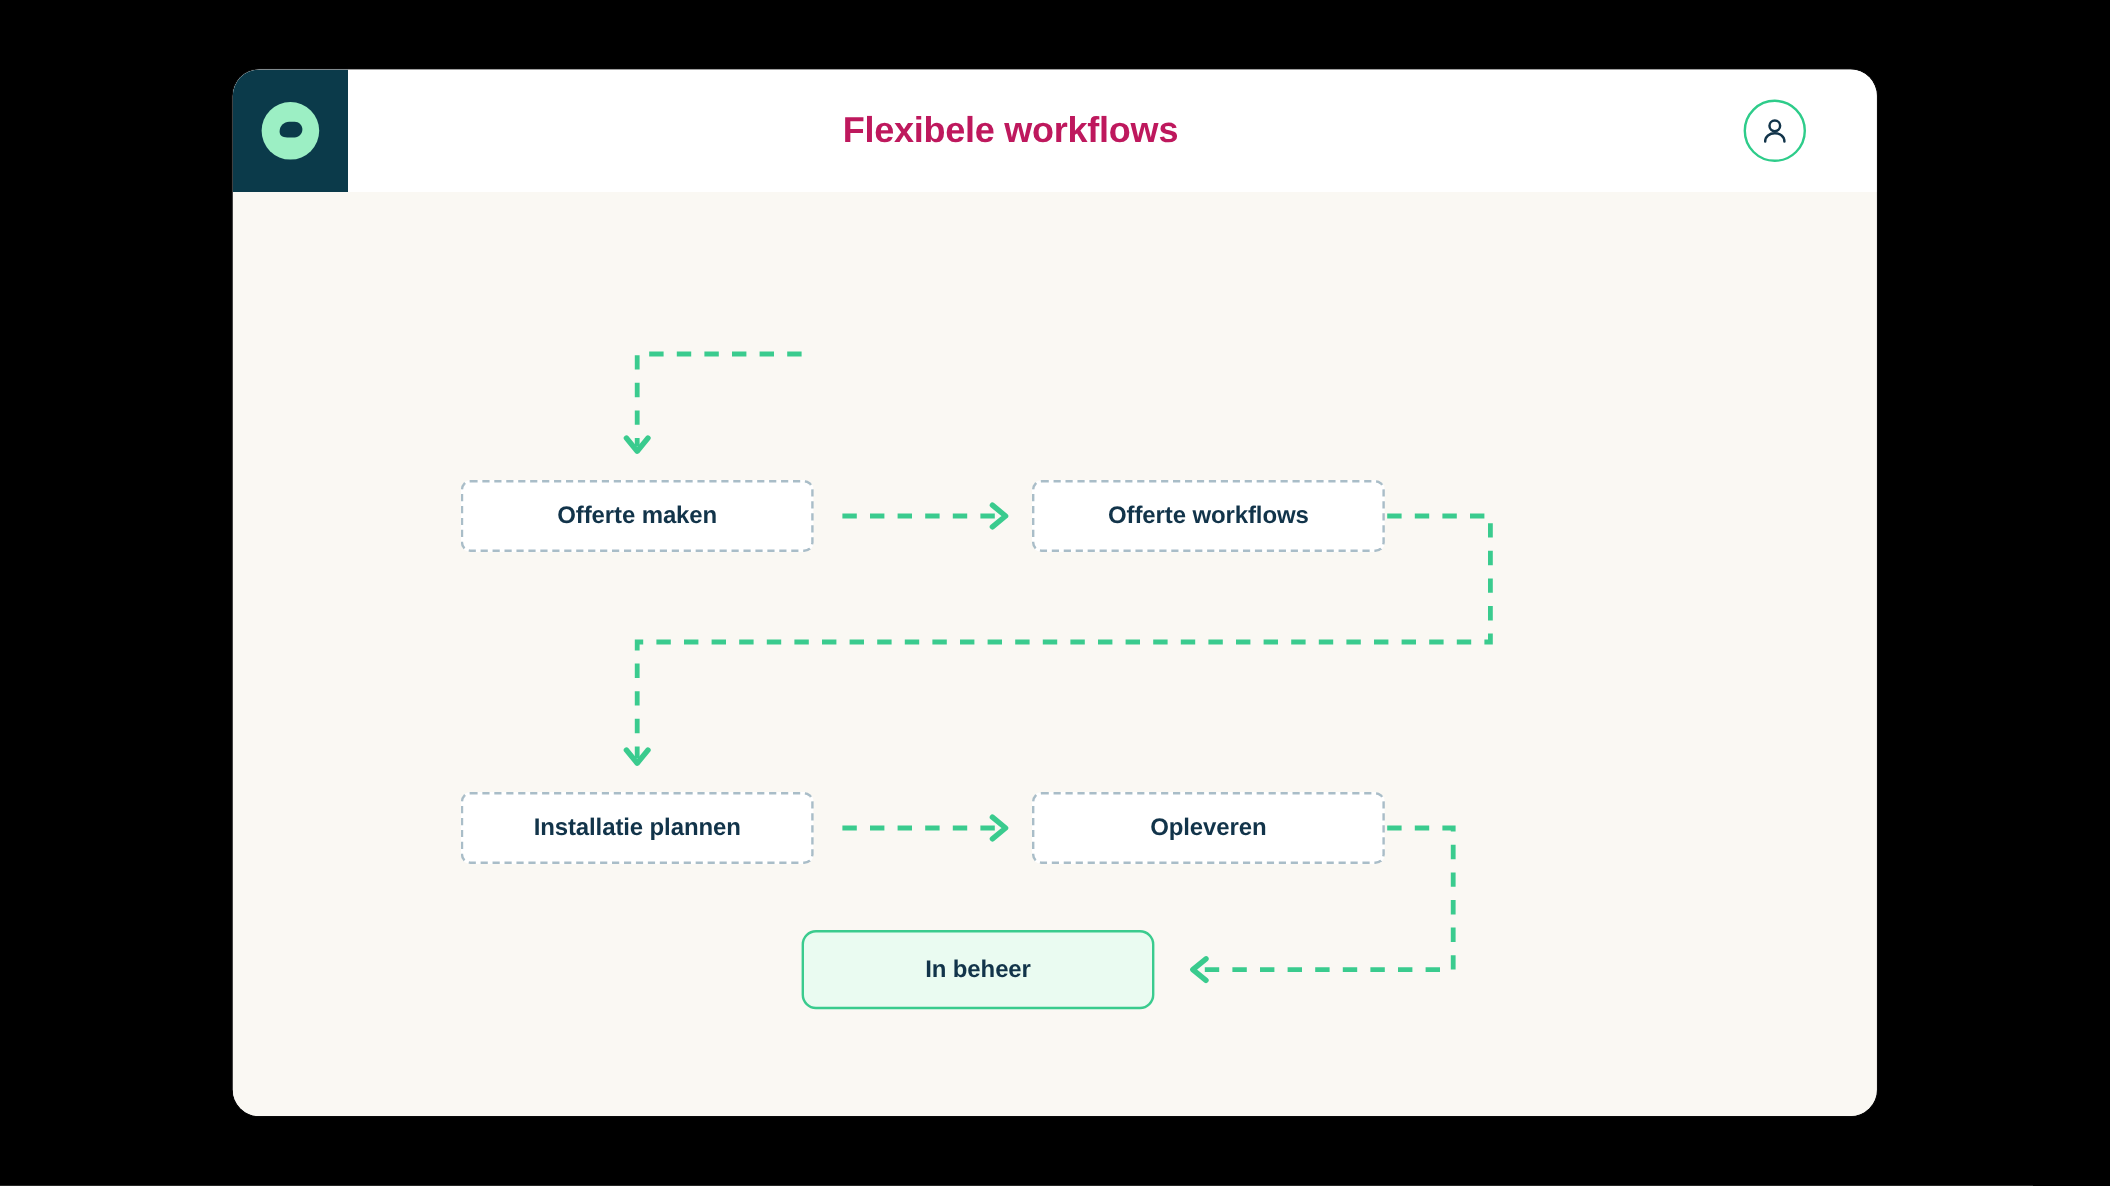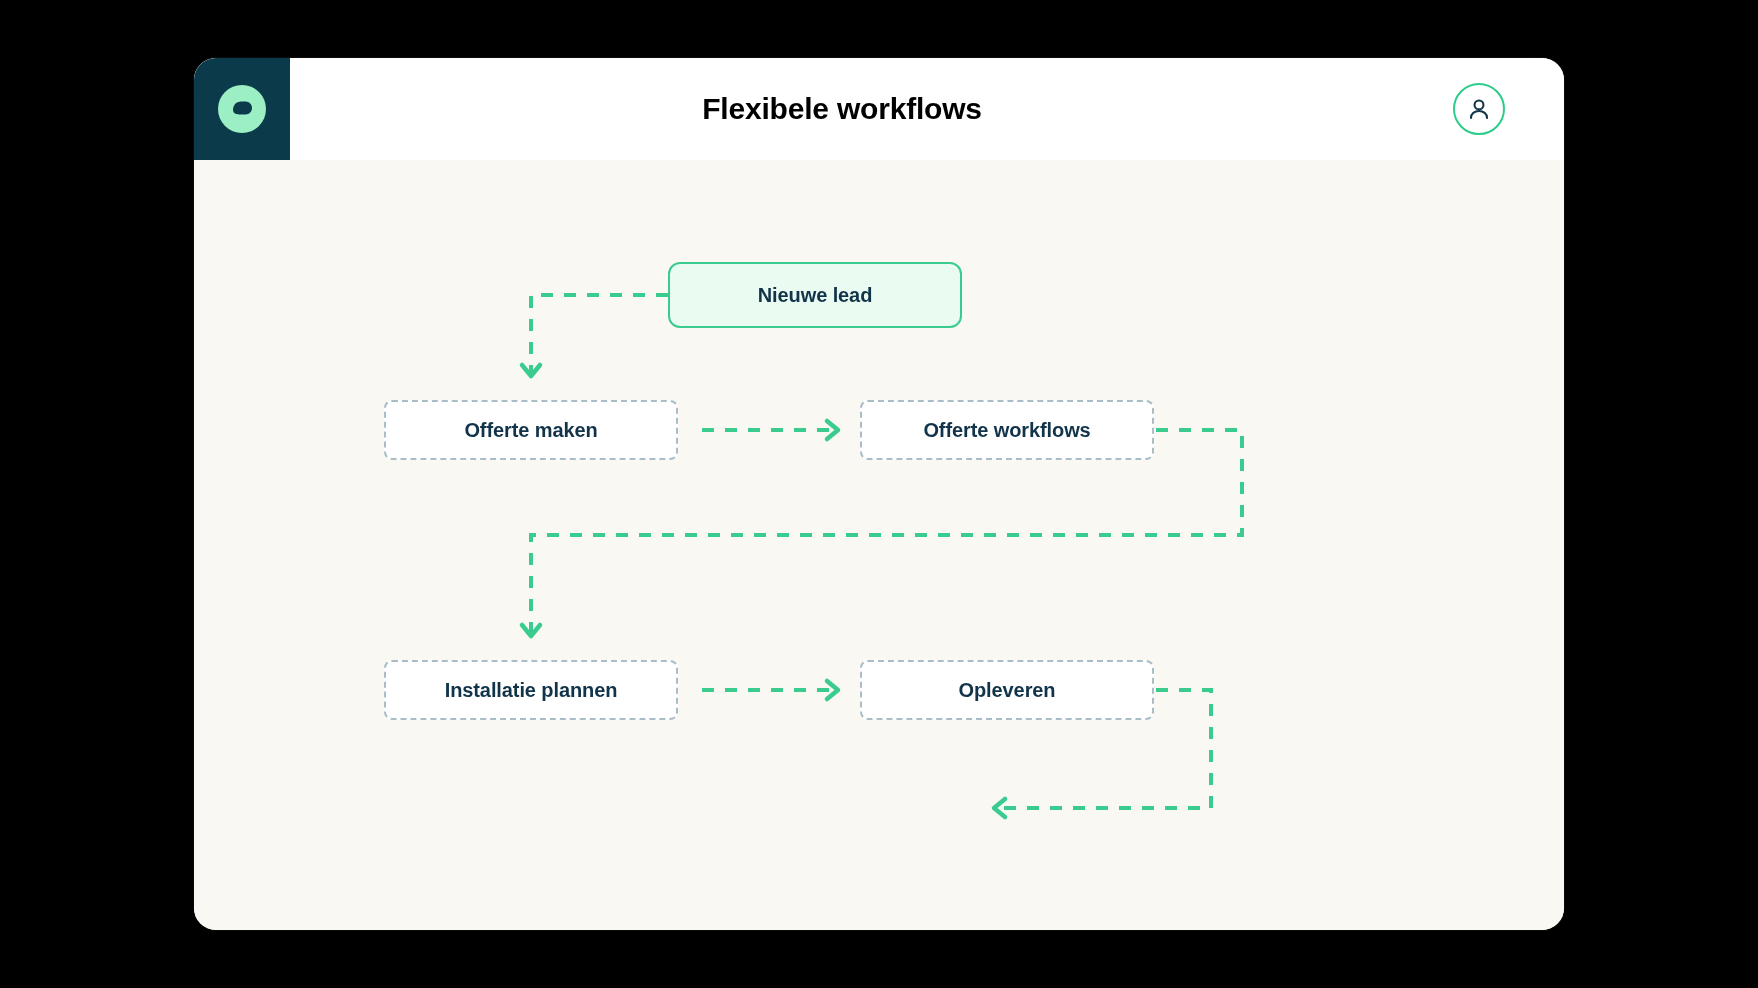--- a/index.html
+++ b/index.html
@@ -38,21 +38,21 @@
   .logo-mark { width:52px; height:52px; display:block; }
 
   .header-title-wrap {
     flex:1 1 auto;
     display:flex; align-items:center; justify-content:center;
     height:100%;
   }
   .header-title {
     font-size:30px;
     font-weight:700;
-    color:#000000;
+    color:#be185d;
     letter-spacing:-0.2px;
     white-space:nowrap;
   }
   .avatar-slot {
     flex:0 0 auto;
     width:170px; height:100%;
     display:flex; align-items:center; justify-content:center;
   }
   .avatar {
     width:52px; height:52px;
@@ -156,36 +156,36 @@
 
         <g fill="none" stroke="#3ACB8E" stroke-width="4.5" stroke-linecap="round" stroke-linejoin="round">
           <path d="M328 205 L337 216 L346 205"></path>
           <path d="M633 261 L644 270 L633 279"></path>
           <path d="M328 465 L337 476 L346 465"></path>
           <path d="M633 521 L644 530 L633 539"></path>
           <path d="M811 639 L800 648 L811 657"></path>
         </g>
       </svg>
 
-      <div class="node solid" id="node-nieuwe-lead">
-        <span>Nieuwe lead</span>
-      </div>
 
       <div class="node dashed" id="node-offerte-maken">
         <span>Offerte maken</span>
       </div>
 
       <div class="node dashed" id="node-offerte-opvolgen">
         <span>Offerte workflows</span>
       </div>
 
       <div class="node dashed" id="node-installatie">
         <span>Installatie plannen</span>
       </div>
 
       <div class="node dashed" id="node-opleveren">
         <span>Opleveren</span>
       </div>
 
+      <div class="node solid" id="node-in-beheer">
+        <span>In beheer</span>
+      </div>
 
     </div>
   </div>
 </div>
 
 </body></html>

